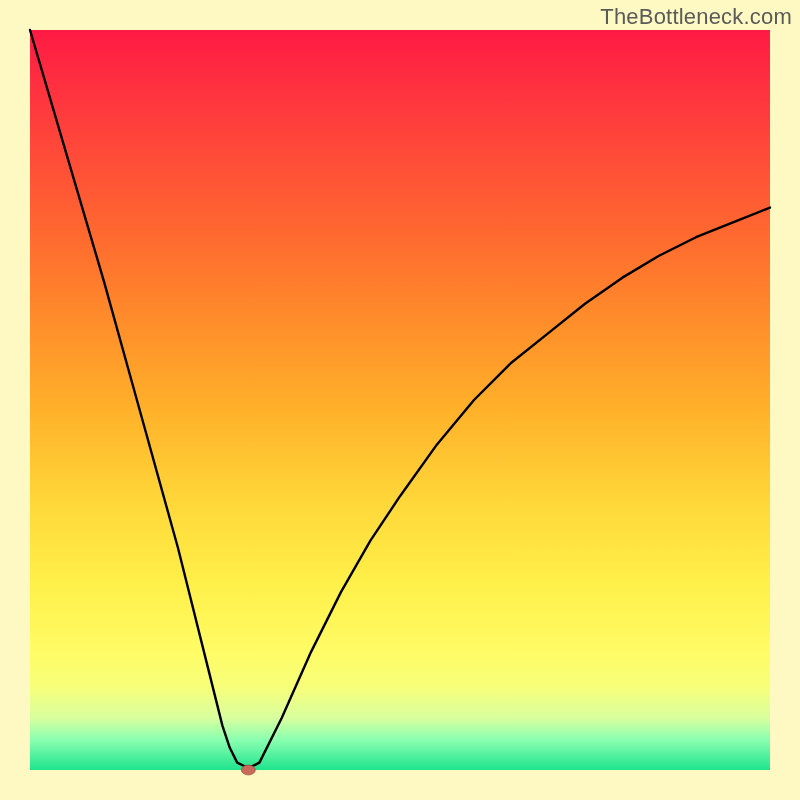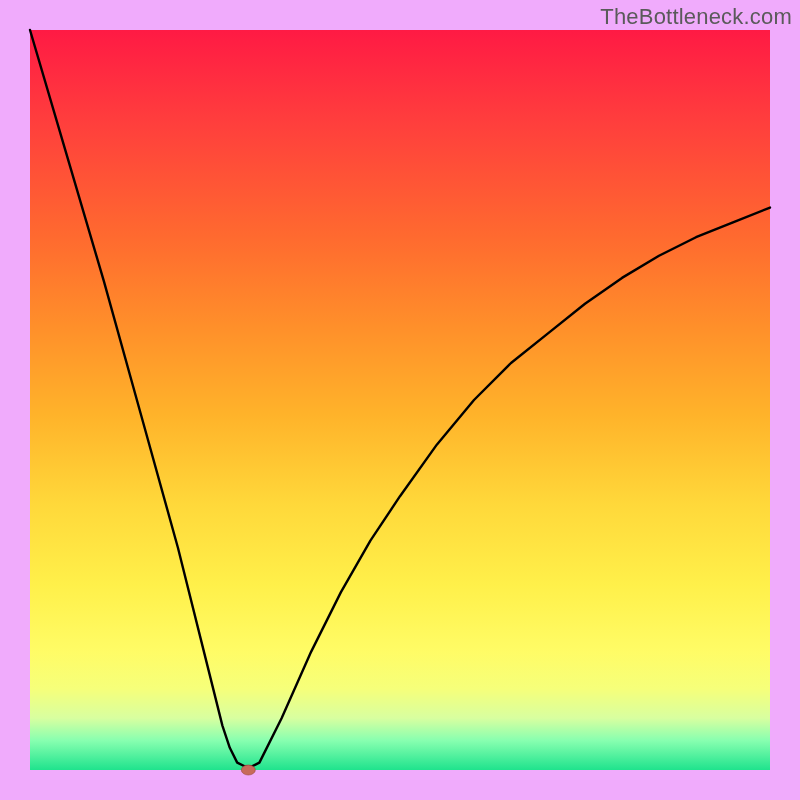--- a/index.html
+++ b/index.html
@@ -8,21 +8,21 @@
     width: 800px;
     height: 800px;
     overflow: hidden;
     background: #000;
     font-family: Arial, Helvetica, sans-serif;
   }
   .frame {
     position: relative;
     width: 800px;
     height: 800px;
-    background: #f0abfc;
+    background: #fef9c3;
   }
   .plot-area {
     position: absolute;
     left: 30px;
     top: 30px;
     width: 740px;
     height: 740px;
     
     background: linear-gradient(to bottom,
       #ff1a44 0%,

